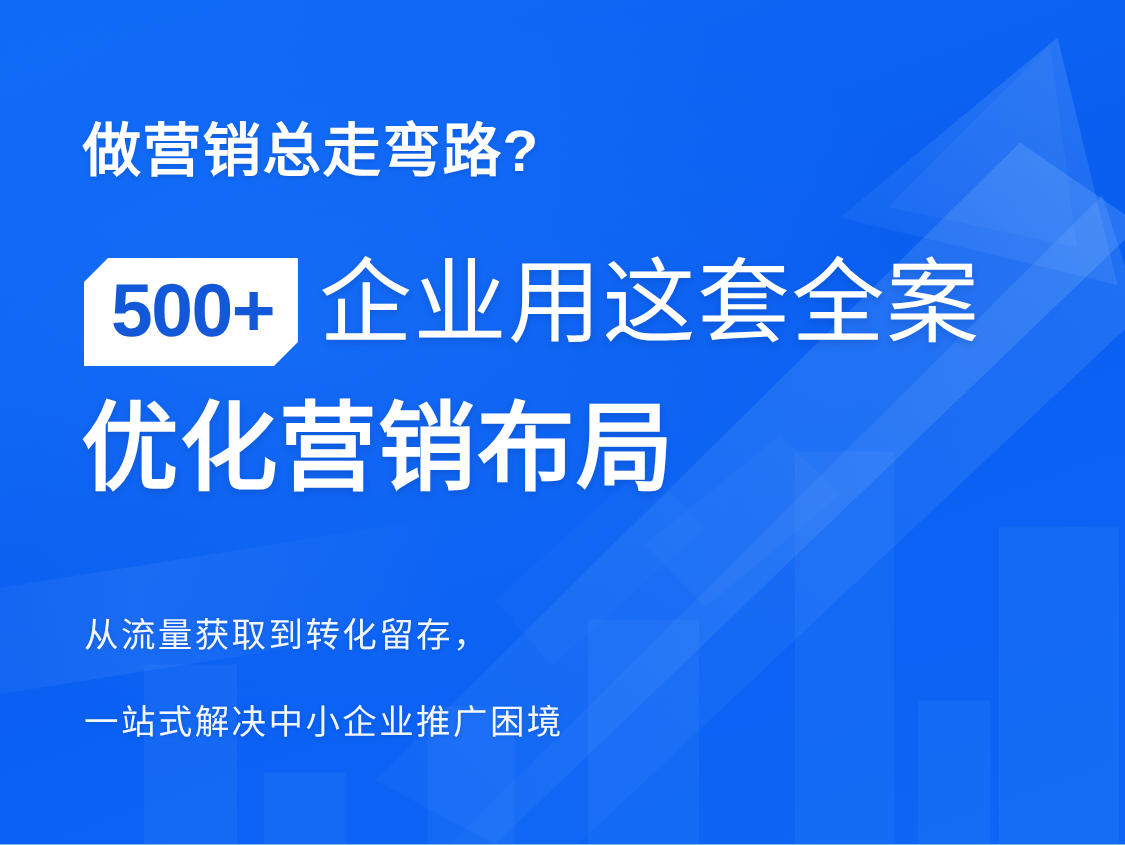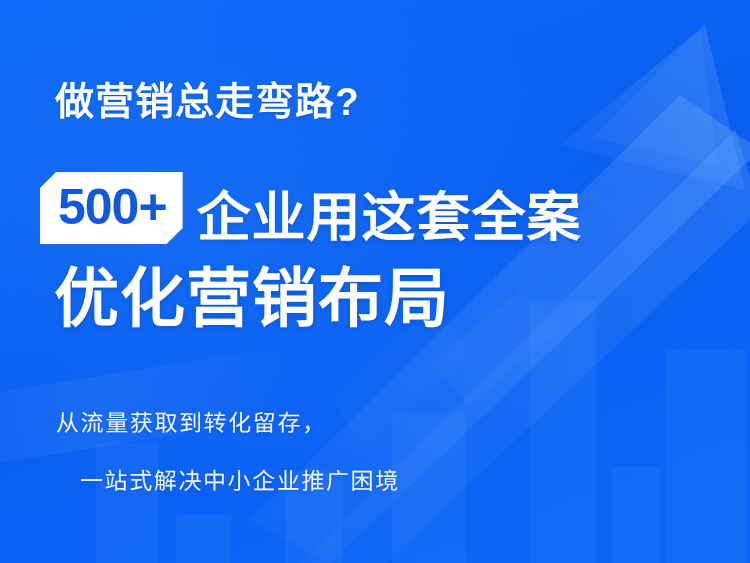--- a/index.html
+++ b/index.html
@@ -87,46 +87,46 @@
     line-height: 1.12;
     font-weight: 700;
     color: #ffffff;
     letter-spacing: 1px;
     white-space: nowrap;
     text-shadow: 0 1px 3px rgba(0,40,110,0.18);
   }
 
   .headline-row {
     position: absolute;
-    left: 40px;
+    left: 56px;
     top: 172px;
     display: flex;
-    align-items: flex-end;
+    align-items: flex-start;
     gap: 14px;
     white-space: nowrap;
   }
 
   .badge {
     display: inline-flex;
     align-items: center;
     justify-content: center;
     background: #ffffff;
     color: #1358d8;
     font-size: 50px;
     font-weight: 800;
     line-height: 1;
     padding: 10px 16px 12px 18px;
     letter-spacing: -1px;
     clip-path: polygon(16px 0, 100% 0, 100% calc(100% - 16px), calc(100% - 16px) 100%, 0 100%, 0 16px);
     box-shadow: 0 2px 6px rgba(0,40,110,0.15);
   }
 
   .headline-main {
-    font-size: 54px;
-    font-weight: 700;
+    font-size: 62px;
+    font-weight: 400;
     color: #ffffff;
     line-height: 1;
     letter-spacing: 1px;
     text-shadow: 0 2px 5px rgba(0,40,110,0.20);
   }
 
   .headline-second {
     position: absolute;
     left: 54px;
     top: 262px;
@@ -144,21 +144,21 @@
     left: 56px;
     font-size: 23px;
     font-weight: 500;
     color: rgba(255,255,255,0.95);
     letter-spacing: 1.6px;
     white-space: nowrap;
     text-shadow: 0 1px 3px rgba(0,40,110,0.16);
   }
 
   .sub-1 { top: 404px; }
-  .sub-2 { top: 462px; margin-left: 24px; }
+  .sub-2 { top: 462px; }
 </style>
 </head>
 <body>
 
 <div id="banner">
 
   <div class="bg-base"></div>
 
   <div class="bars">
       <div class="bar" style="left: 96px; width: 62px; height: 120px; background: rgba(120, 180, 255, 0.086);"></div>

